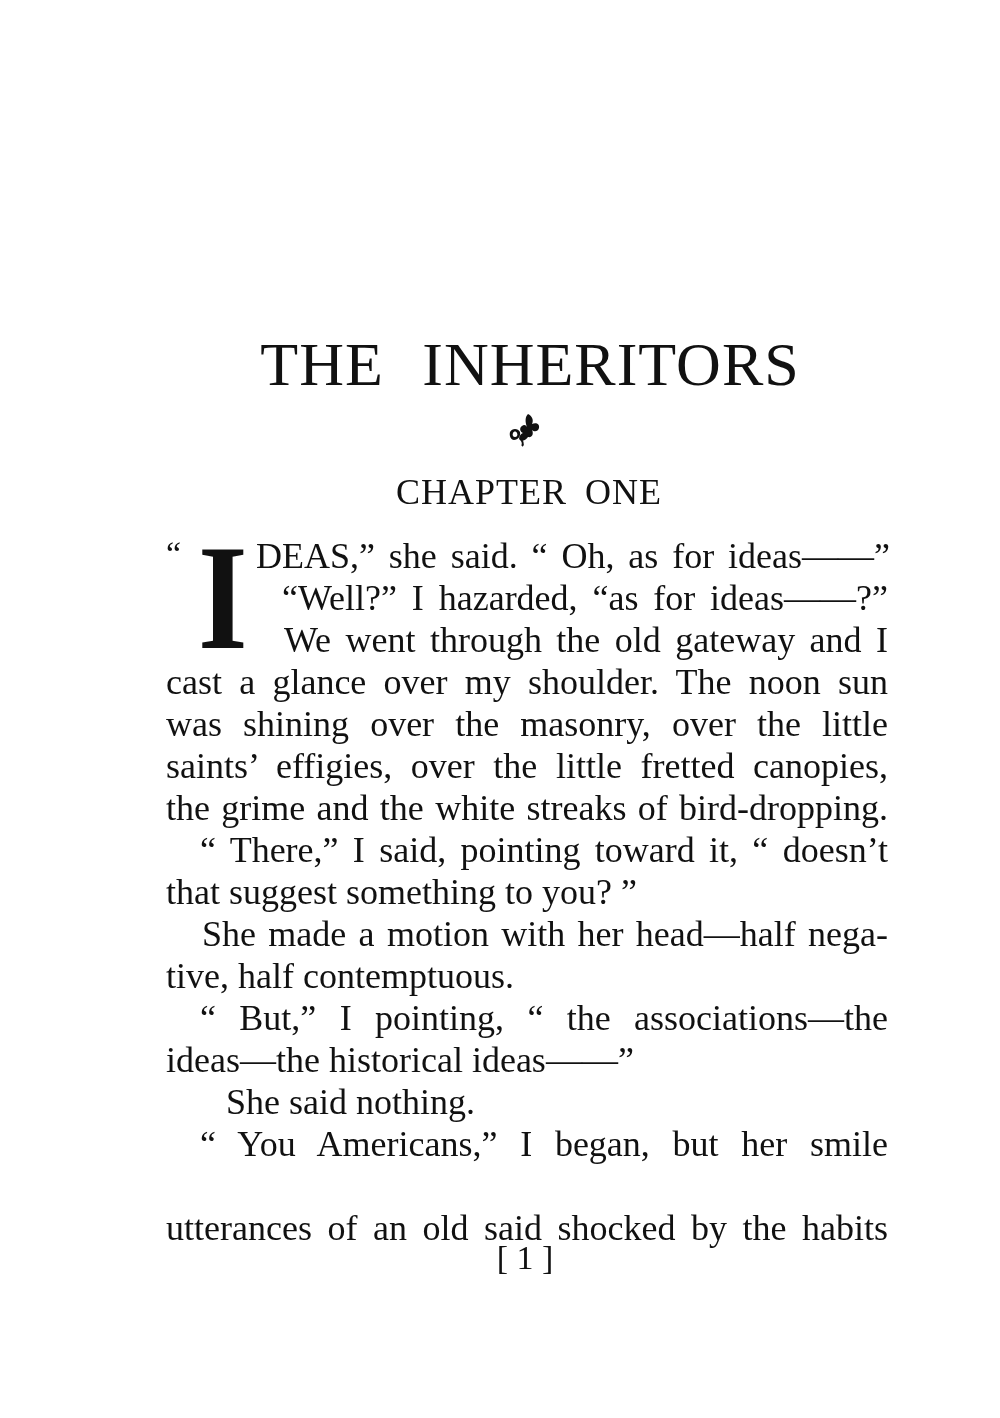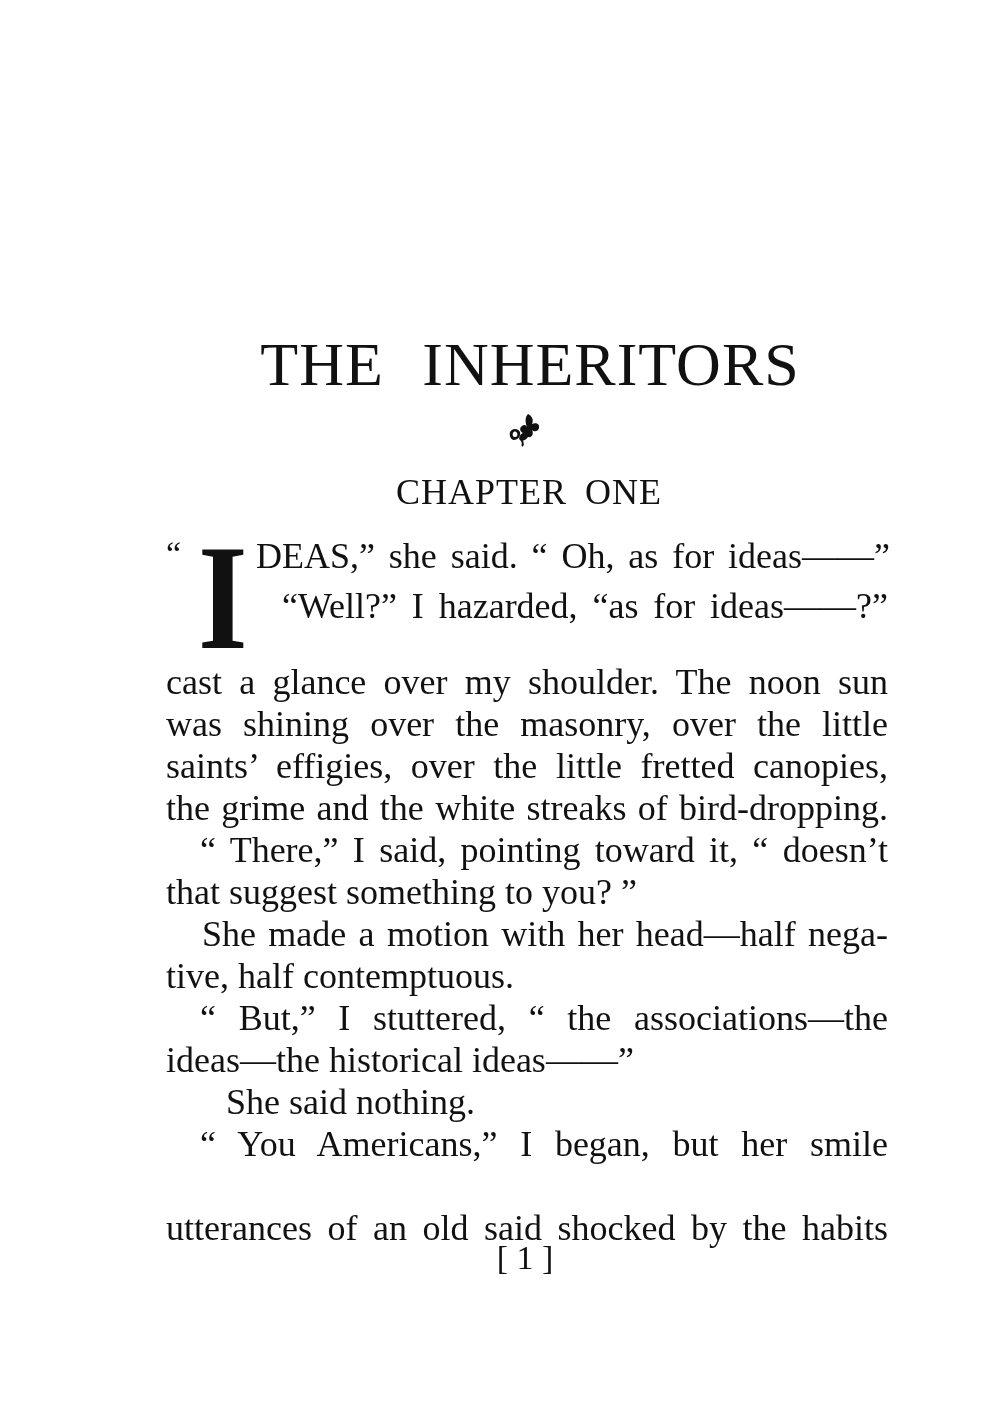--- a/index.html
+++ b/index.html
@@ -102,30 +102,31 @@
     <path d="M4 20 C6 16 12 16 14 20 C15 24 12 28 8 28 C5 28 3 24 4 20 Z M7 21 C6 23 7 25 9 25 C11 25 12 23 11 21 C10 19 8 19 7 21 Z" fill="#111"></path>
     <path d="M14 26 C16 28 18 32 16 34" stroke="#111" stroke-width="2" fill="none"></path>
   </svg>
 
   <h2 class="chapter-heading">CHAPTER ONE</h2>
 
   <span class="open-quote">“</span>
   <span class="drop-cap">I</span>
 
   <div class="text-line" style="left:256px; top:536px; width:634px;">DEAS,” she said.  “ Oh, as for ideas——”</div>
-  <div class="text-line" style="left:282px; top:578px; width:606px;margin-top:8px;">“Well?” I hazarded, “as for ideas——?”</div>
+  <div class="text-line" style="left:282px; top:578px; width:606px;">“Well?” I hazarded, “as for ideas——?”</div>
+  <div class="text-line" style="left:284px; top:620px; width:604px;">We went through the old gateway and I</div>
   <div class="text-line" style="left:166px; top:662px; width:722px;">cast a glance over my shoulder.  The noon sun</div>
   <div class="text-line" style="left:166px; top:704px; width:722px;">was shining over the masonry, over the little</div>
   <div class="text-line" style="left:166px; top:746px; width:722px;">saints’ effigies, over the little fretted canopies,</div>
   <div class="text-line" style="left:166px; top:788px; width:722px;">the grime and the white streaks of bird-dropping.</div>
   <div class="text-line" style="left:200px; top:830px; width:688px;">“ There,” I said, pointing toward it, “ doesn’t</div>
   <div class="text-line" style="left:202px; top:914px; width:686px;">She made a motion with her head—half nega-</div>
   <div class="text-line" style="left:166px; top:872px; text-align:left; text-align-last:left;">that suggest something to you? ”</div>
   <div class="text-line" style="left:166px; top:956px; text-align:center; text-align-last:left;">tive, half contemptuous.</div>
-  <div class="text-line" style="left:200px; top:998px; width:688px;">“ But,” I stuttered, “ the associations—the</div>
+  <div class="text-line" style="left:200px; top:998px; width:688px;">“ But,” I pointing, “ the associations—the</div>
   <div class="text-line" style="left:166px; top:1040px; text-align:left; text-align-last:left;">ideas—the historical ideas——”</div>
   <div class="text-line" style="left:202px; top:1082px; text-align:center; text-align-last:left;margin-left:24px;">She said nothing.</div>
   <div class="text-line" style="left:200px; top:1124px; width:688px;">“ You Americans,” I began, but her smile</div>
   <div class="text-line" style="left:166px; top:1208px; width:722px;">utterances of an old said shocked by the habits</div>
 
   <div class="page-number">[ 1 ]</div>
 
 </div>
 
 </body></html>

